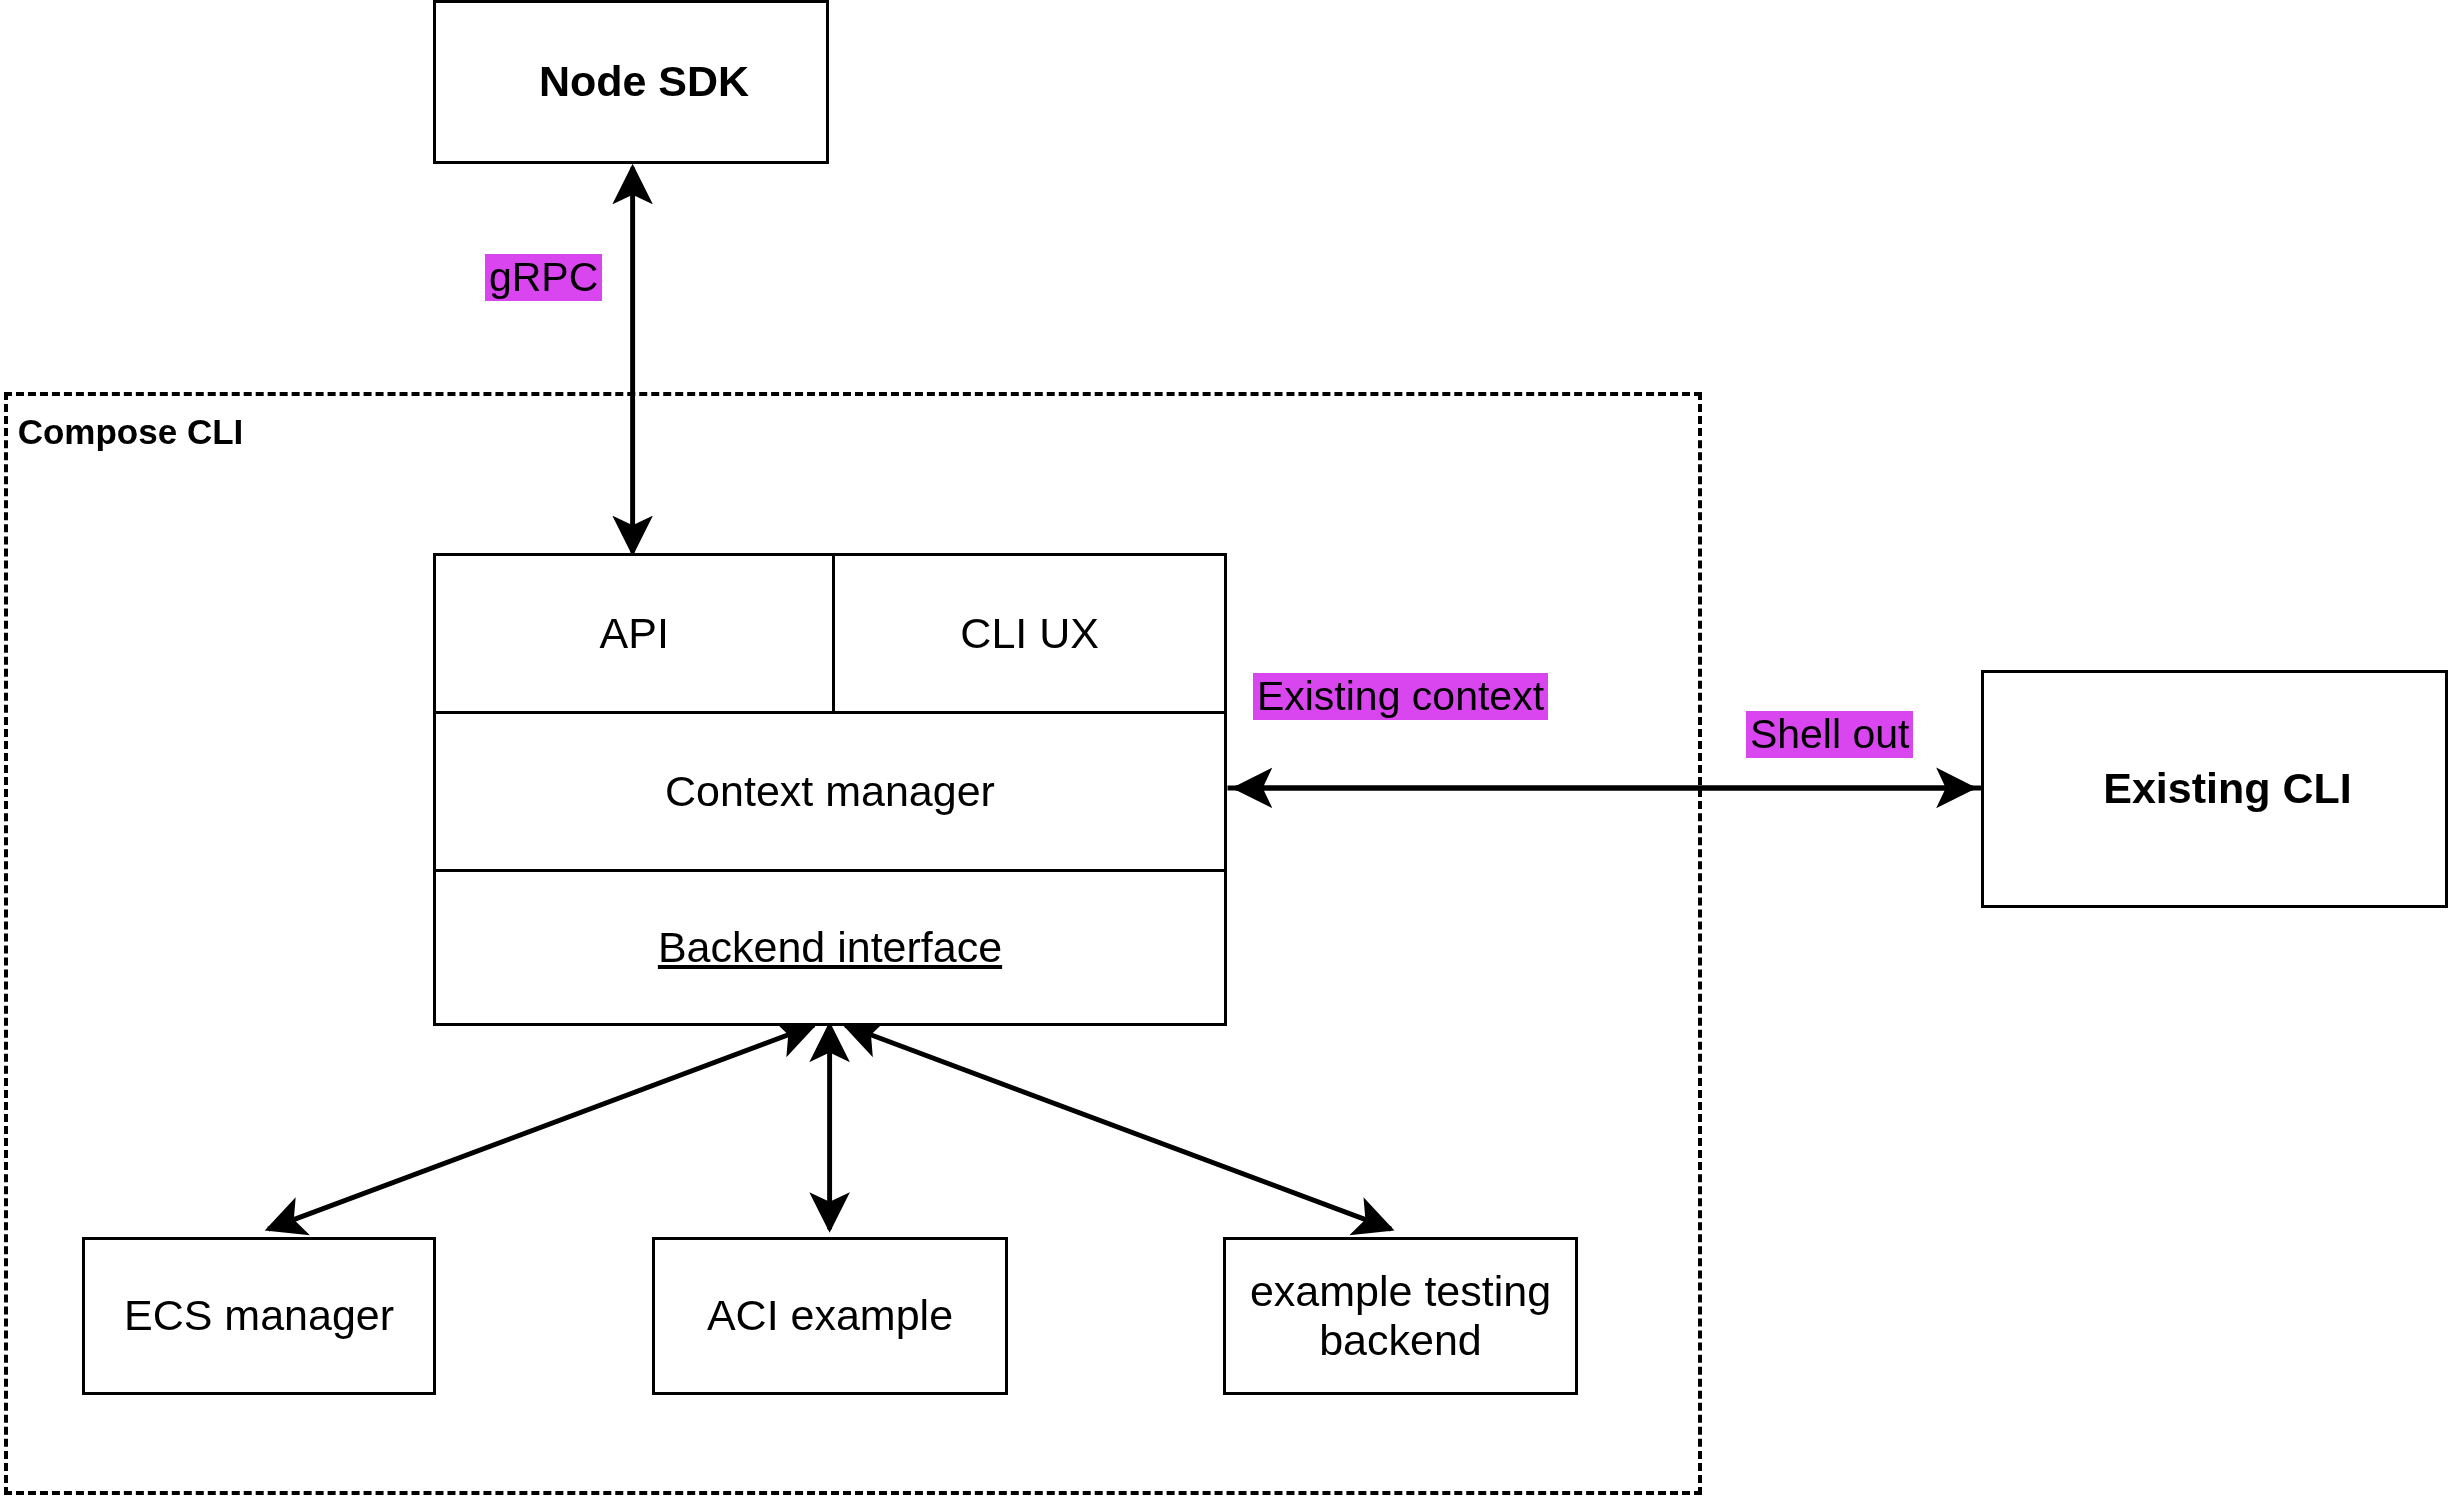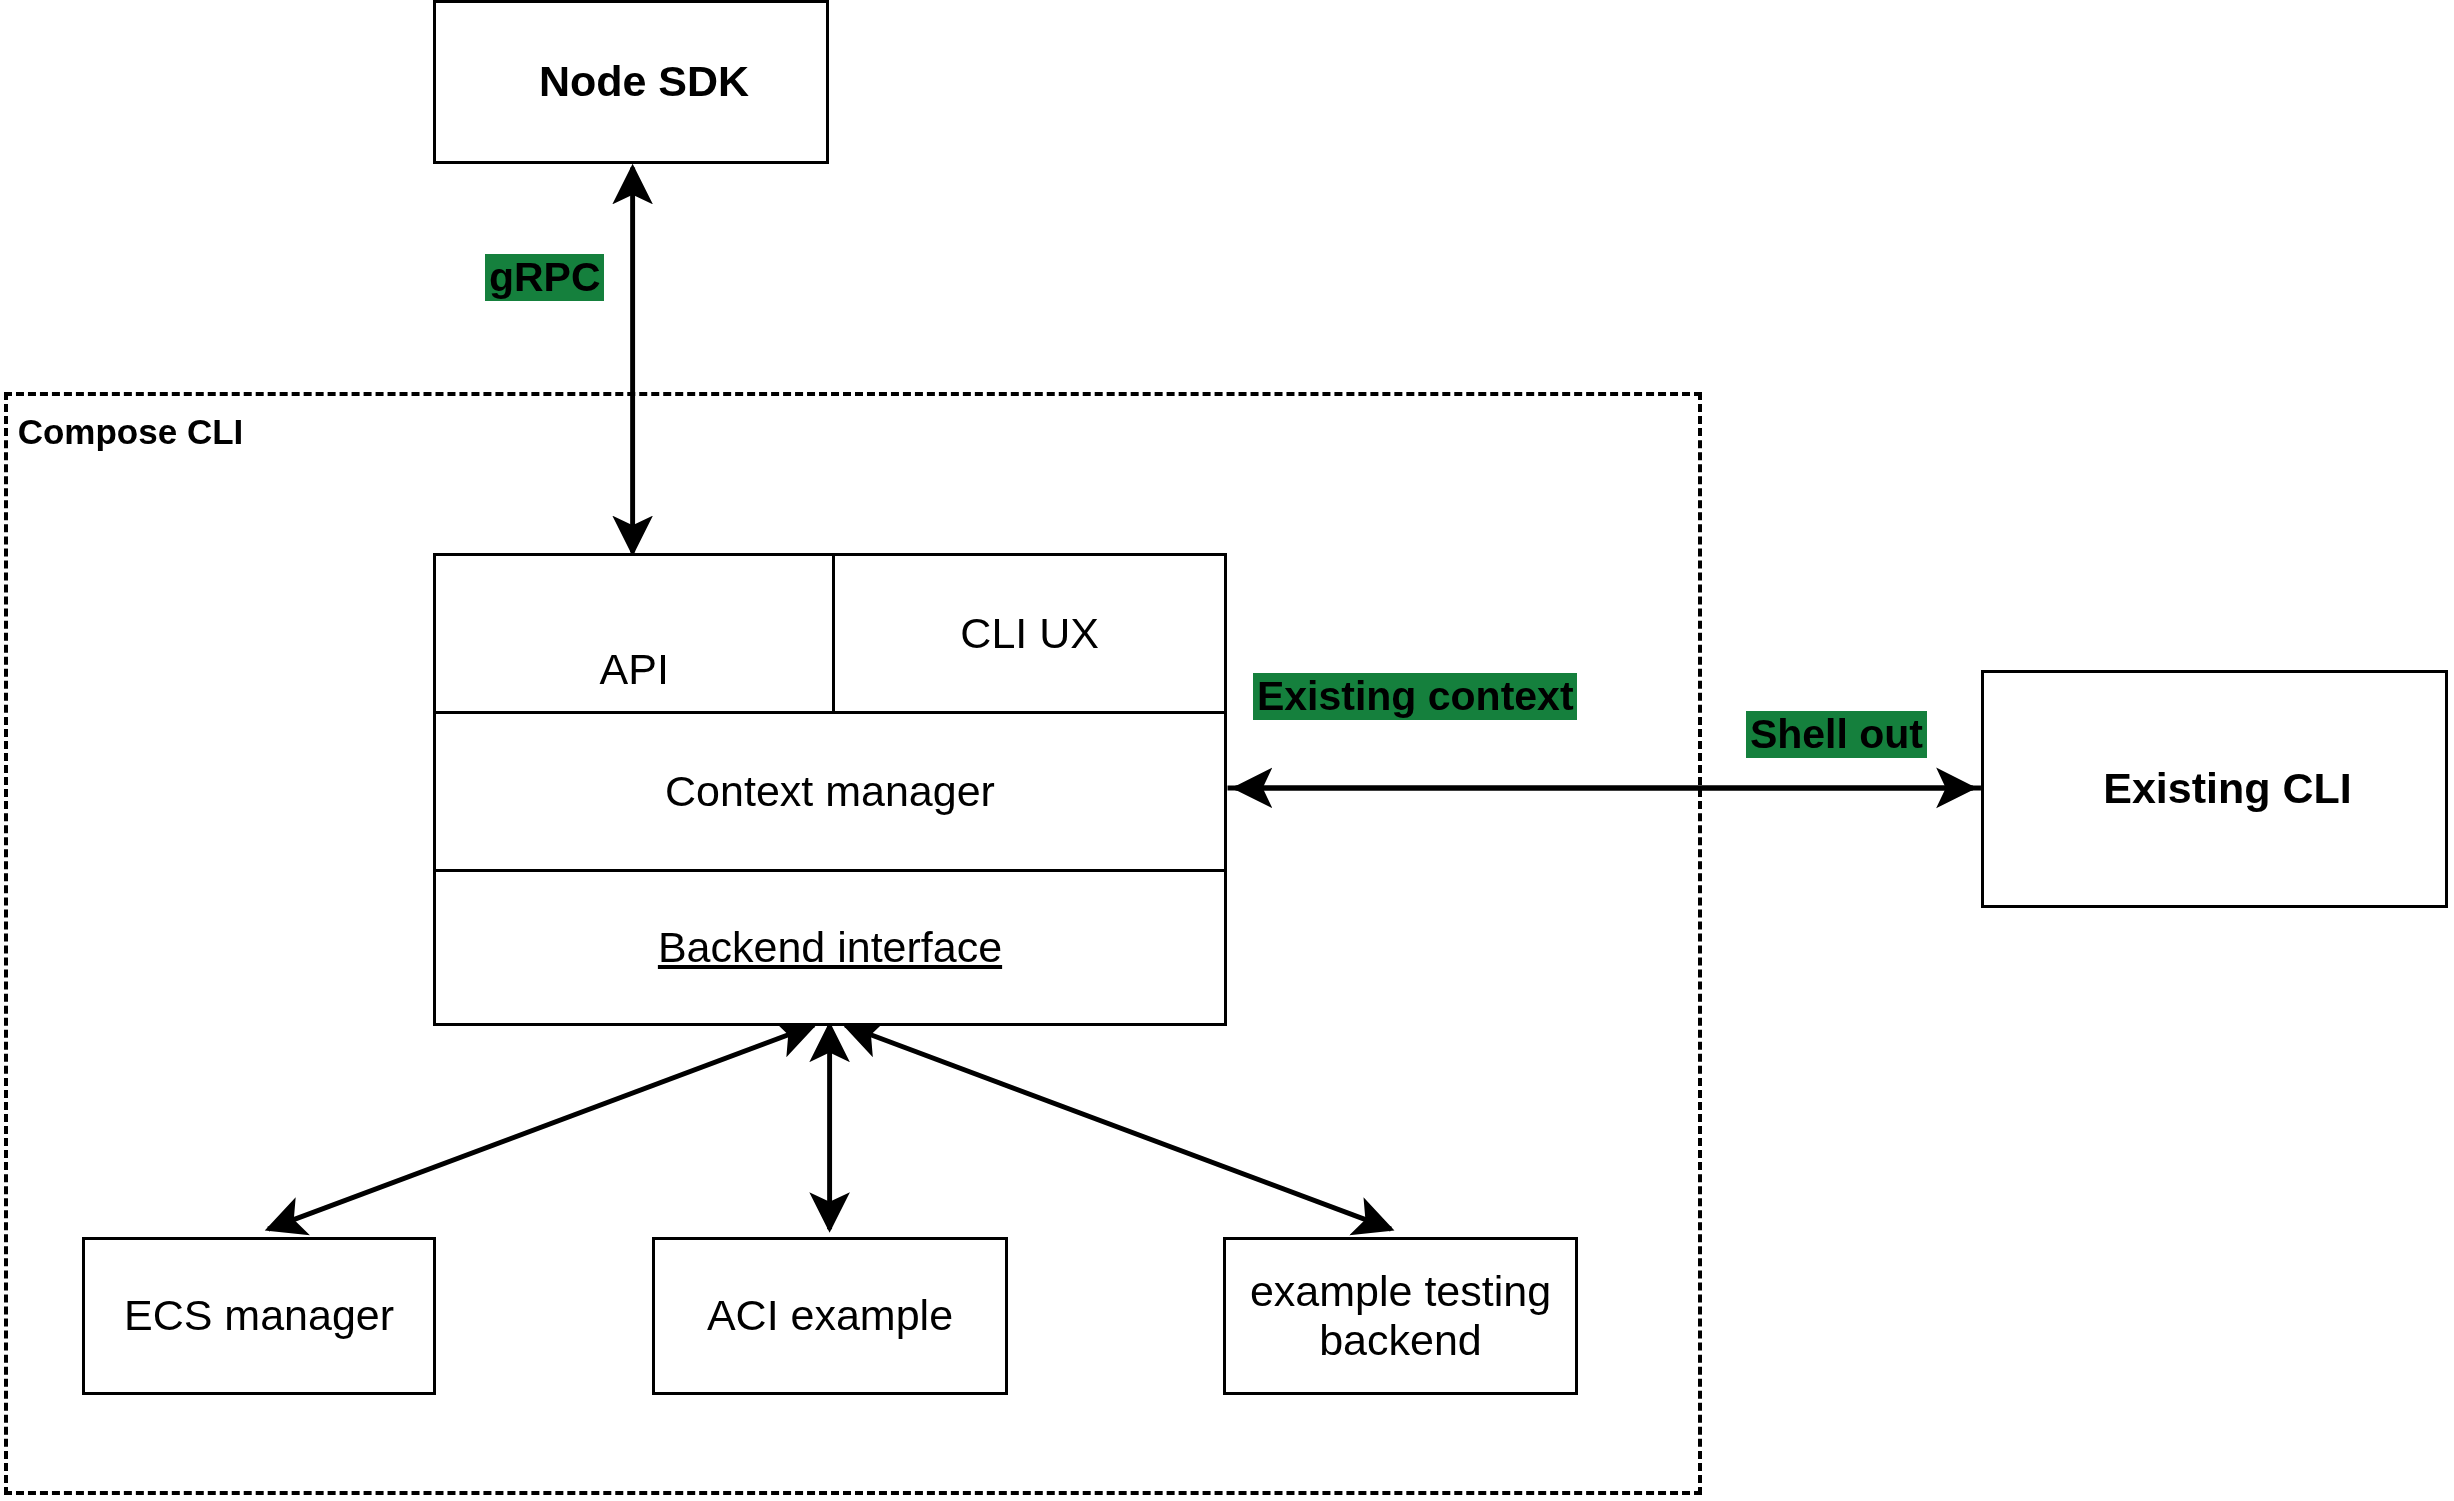--- a/index.html
+++ b/index.html
@@ -86,23 +86,23 @@
     font-size: 43px;
     font-weight: normal;
     text-align: center;
   }
   .stack-cell + .stack-cell {
     border-left: 3.9px solid #000000;
   }
   .edge-label {
     position: absolute;
     font-size: 41px;
-    font-weight: bold;
+    font-weight: normal;
     white-space: nowrap;
-    background: #15803d;
+    background: #d946ef;
     padding: 0 3.9px;
   }
 </style>
 </head>
 <body>
 
 <div id="diagram-root">
 
   <div class="group-box" style="left:3.9px; top:392px; width:1698px; height:1103px;"></div>
   <div class="group-title" style="left:17.7px; top:412px;">Compose CLI</div>
@@ -137,21 +137,21 @@
 
   <div class="node-box bold-node" style="left:433px; top:0px; width:396px; height:164px;">
     <span class="node-label">Node SDK</span>
   </div>
 
   <div class="edge-label" style="left:485px; top:254px;">gRPC</div>
 
   <div class="stack-box" style="left:433px; top:553px; width:794px; height:473px;">
 
     <div class="stack-row" style="height:155px;">
-      <div class="stack-cell" style="width:50.3%; height:100%;margin-top:36px;">API</div>
+      <div class="stack-cell" style="width:50.3%; height:100%;">API</div>
       <div class="stack-cell" style="width:49.7%; height:100%;">CLI UX</div>
     </div>
 
     <div class="stack-row" style="height:158px;">
       <div class="stack-cell" style="width:100%; height:100%;">Context manager</div>
     </div>
 
     <div class="stack-row" style="height:153px;text-decoration:underline;">
       <div class="stack-cell" style="width:100%; height:100%;">Backend interface</div>
     </div>

